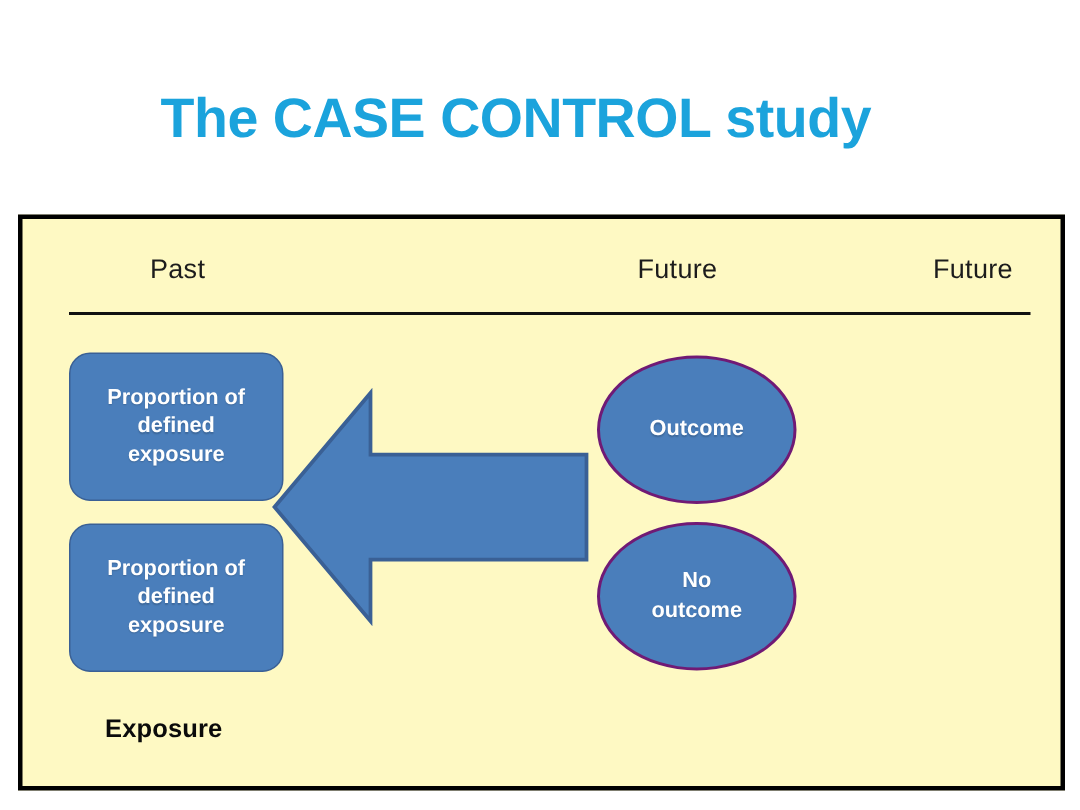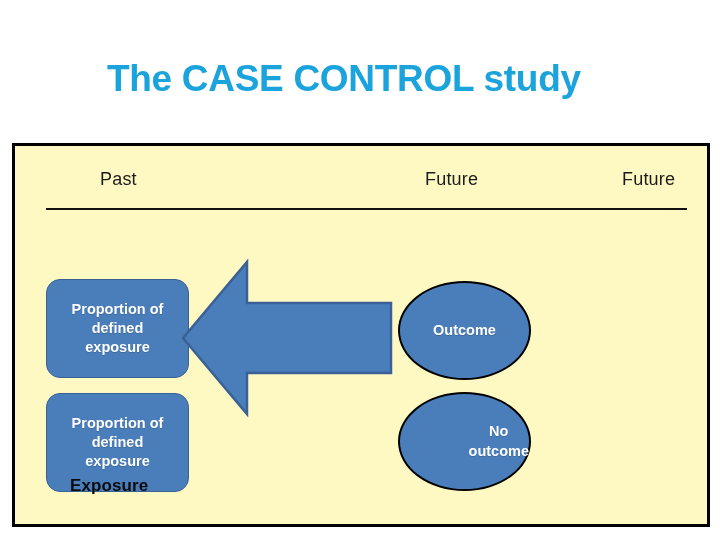--- a/index.html
+++ b/index.html
@@ -77,43 +77,42 @@
     color: #ffffff;
     font-size: 14.5px;
     font-weight: bold;
     line-height: 1.32;
     text-align: center;
     display: flex;
     align-items: center;
     justify-content: center;
     box-sizing: border-box;
     text-shadow: 0 1px 1px rgba(0,0,0,0.18);
-    margin-top: 44px;
   }
 
   
   .exposure-box {
     left: 31px;
     width: 143px;
     height: 99px;
     border-radius: 14px;
   }
   #exposure-box-1 { top: 89px; }
   #exposure-box-2 { top: 203px; }
 
   
   .outcome-ellipse {
     left: 383px;
     width: 133px;
     height: 99px;
     border-radius: 50%;
-    border: 2px solid #000000;
+    border: 2px solid #701a75;
   }
   #outcome-ellipse-1 { top: 91px; }
-  #outcome-ellipse-2 { top: 202px; justify-content: flex-end; }
+  #outcome-ellipse-2 { top: 202px; }
 
   
   #back-arrow {
     position: absolute;
     left: 166px;
     top: 112px;
     width: 212px;
     height: 160px;
   }
 

